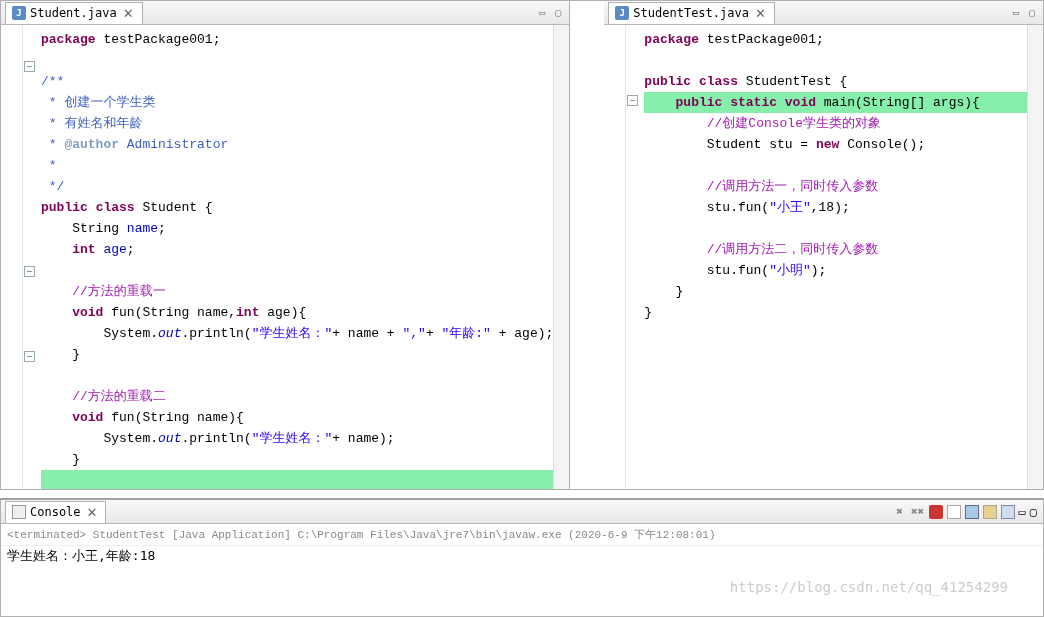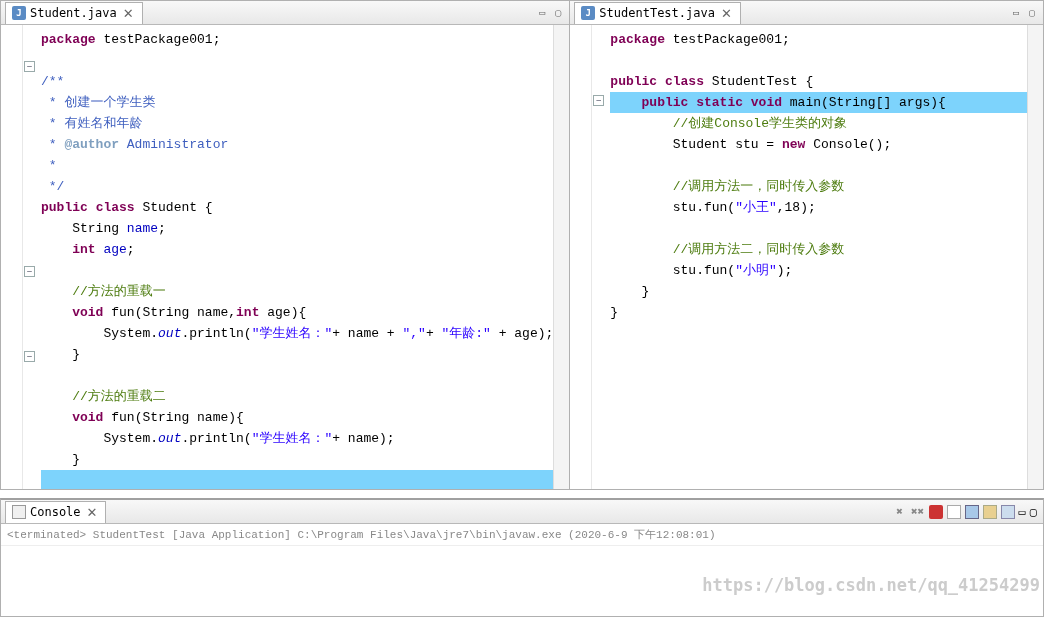--- a/index.html
+++ b/index.html
@@ -1,55 +1,55 @@
 <!DOCTYPE html>
 <html><head>
   <meta charset="utf-8">
   <style>
     * { margin: 0; padding: 0; box-sizing: border-box; }
     body { font-family: "Microsoft YaHei", Consolas, monospace; font-size: 12px; background: #f0f0f0; }
     .workspace { display: flex; flex-direction: column; width: 1044px; height: 617px; background: #fff; }
     .editors { display: flex; height: 490px; }
     .editor-pane { display: flex; flex-direction: column; border: 1px solid #b0b0b0; }
     .editor-left { flex: 1.02; border-right: none; }
-    .editor-right { flex: 0.98; }
+    .editor-right { flex: 0.98; padding-left: 34px; }
     .tab-bar { display: flex; align-items: center; height: 24px; background: linear-gradient(#f8f8f8, #e8e8e8); border-bottom: 1px solid #b8b8b8; position: relative; }
     .tab { display: flex; align-items: center; height: 22px; padding: 0 6px; background: #fff; border: 1px solid #b0b0b0; border-bottom: none; margin-left: 4px; gap: 4px; }
     .file-icon { width: 14px; height: 14px; background: #5a8bc4; border-radius: 2px; display: inline-flex; align-items: center; justify-content: center; color: #fff; font-size: 9px; font-weight: bold; }
     .file-icon::before { content: "J"; }
     .close-x { font-family: sans-serif; color: #666; cursor: pointer; font-size: 13px; padding: 0 2px; }
     .tab-controls { position: absolute; right: 4px; display: flex; gap: 2px; }
     .tab-ctrl { width: 14px; height: 14px; display: inline-flex; align-items: center; justify-content: center; color: #666; font-size: 10px; }
     .editor-body { display: flex; flex: 1; background: #fff; overflow: hidden; }
     .gutter { width: 22px; background: #fff; border-right: 1px solid #e8e8e8; padding-top: 4px; }
     .fold-marks { width: 14px; background: #fff; padding-top: 4px; position: relative; }
     .fold-mark { position: absolute; left: 1px; width: 11px; height: 11px; border: 1px solid #9aa; background: #fff; font-size: 9px; line-height: 9px; text-align: center; color: #667; }
     .code { flex: 1; padding: 4px 0 0 4px; font-family: Consolas, "Courier New", monospace; font-size: 13px; line-height: 21px; white-space: pre; overflow: hidden; }
     .kw { color: #7f0055; font-weight: bold; }
     .str { color: #2a00ff; }
-    .cmt { color: #4d7c0f; }
+    .cmt { color: #a21caf; }
     .doc { color: #3f5fbf; }
     .doctag { color: #7f9fbf; font-weight: bold; }
     .fld { color: #0000c0; }
     .static-fld { color: #0000c0; font-style: italic; }
-    .hl-line { background: #7dd3fc; display: inline-block; width: 100%; }
+    .hl-line { background: #86efac; display: inline-block; width: 100%; }
     .scrollbar-v { width: 16px; background: #f4f4f4; border-left: 1px solid #ddd; }
     .console-area { flex: 1; border: 1px solid #b0b0b0; border-top: 2px solid #a0a0a0; display: flex; flex-direction: column; margin-top: 8px; }
     .console-tab-bar { display: flex; align-items: center; height: 24px; background: linear-gradient(#f8f8f8, #e8e8e8); border-bottom: 1px solid #b8b8b8; position: relative; }
     .console-tab { display: flex; align-items: center; height: 22px; padding: 0 6px; background: #fff; border: 1px solid #b0b0b0; border-bottom: none; margin-left: 4px; gap: 4px; }
     .console-icon { width: 14px; height: 14px; display: inline-block; background: #f0f0f0; border: 1px solid #999; }
     .console-toolbar { position: absolute; right: 6px; display: flex; gap: 4px; align-items: center; }
     .tb-btn { width: 14px; height: 14px; }
     .tb-red { background: #cc3333; border-radius: 2px; }
     .tb-x { color: #888; font-size: 11px; text-align: center; }
     .tb-scroll { background: #a8c8e8; border: 1px solid #668; }
     .tb-pin { background: #e8d090; border: 1px solid #aa8; }
     .console-header { padding: 3px 6px; font-size: 11px; color: #888; border-bottom: 1px solid #eee; font-family: Liberation Mono, monospace; }
     .console-output { padding: 2px 6px; font-family: Consolas, monospace; font-size: 13px; line-height: 16px; }
-    .watermark { position: absolute; right: 4px; bottom: 22px; color: #ccc; font-size: 17px; pointer-events: none; font-weight: bold; }
+    .watermark { position: absolute; right: 36px; bottom: 22px; color: #ccc; font-size: 14px; pointer-events: none; }
   </style>
 </head>
 <body>
 
 <div class="workspace">
   <div class="editors">
 
     <div class="editor-pane editor-left">
       <div class="tab-bar">
         <div class="tab">
@@ -149,16 +149,17 @@
         <span class="tb-btn" style="border:1px solid #aaa;background:#fff"></span>
         <span class="tb-btn tb-scroll"></span>
         <span class="tb-btn tb-pin"></span>
         <span class="tb-btn" style="border:1px solid #88a;background:#cde"></span>
         <span class="tb-ctrl">▭</span>
         <span class="tb-ctrl">▢</span>
       </div>
     </div>
     <div class="console-header">&lt;terminated&gt; StudentTest [Java Application] C:\Program Files\Java\jre7\bin\javaw.exe (2020-6-9 下午12:08:01)</div>
     <div class="console-output">
+<div>学生姓名：小王,年龄:18</div>
     </div>
     <div class="watermark">https://blog.csdn.net/qq_41254299</div>
   </div>
 </div>
 
 </body></html>

